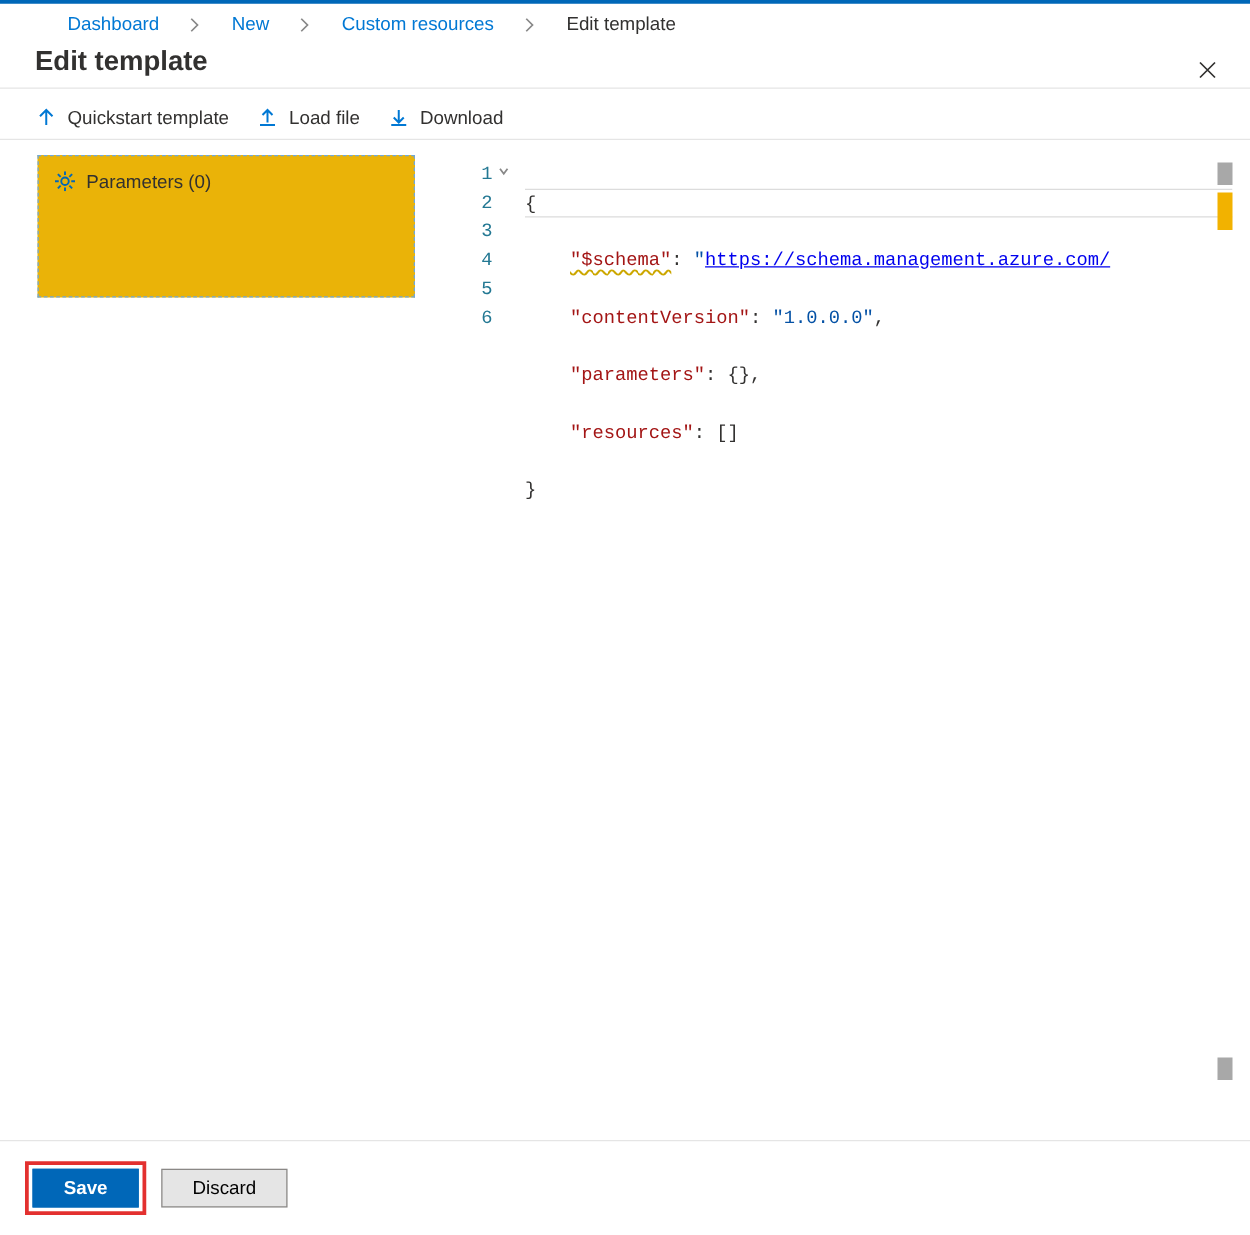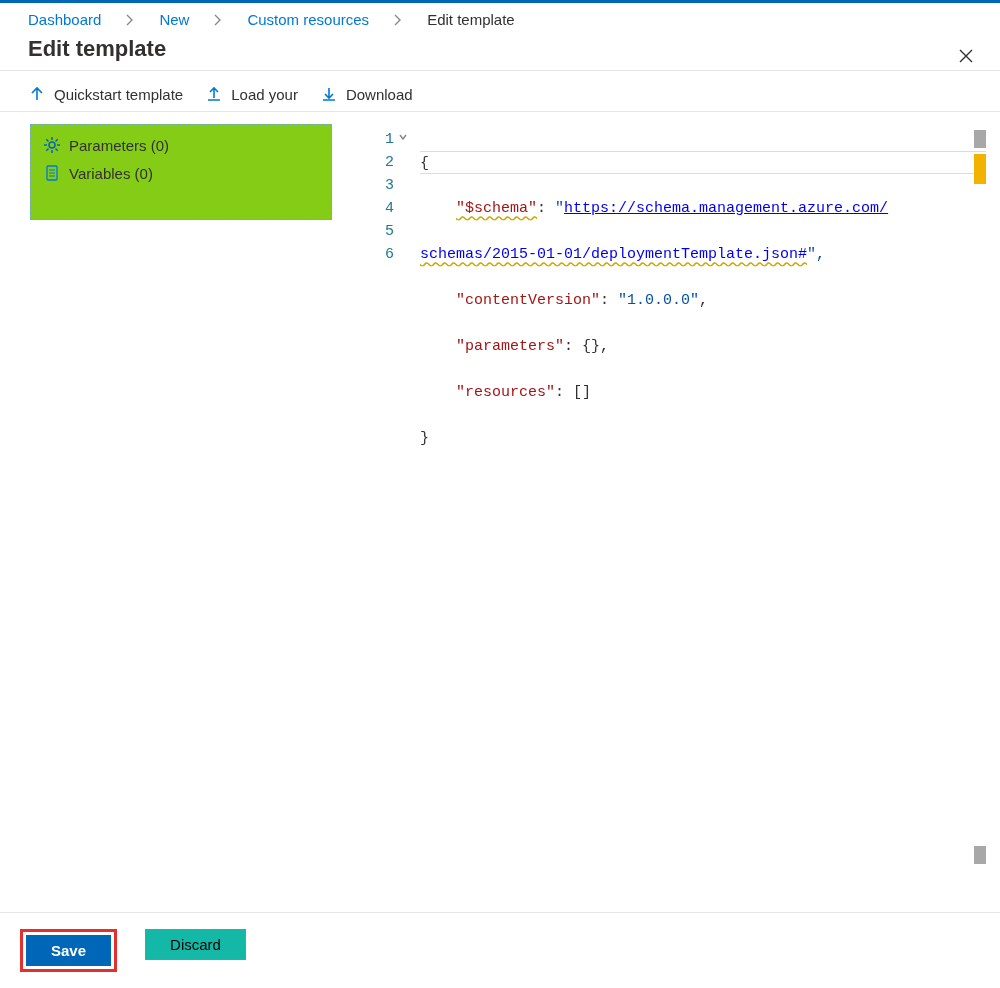--- a/index.html
+++ b/index.html
@@ -17,62 +17,62 @@
   }
   * { box-sizing:border-box; }
   body {
     margin:0; padding:0; width:1000px; height:988px;
     font-family:var(--sans); font-size:14px; color:var(--text-dark);
     background:var(--bg); position:relative; overflow:hidden;
   }
   .topbar { height:3px; background:var(--azure-blue); }
 
   
-  .breadcrumb { display:flex; align-items:center; gap:21px; padding:8px 28px 8px 28px; font-size:15px;}
+  .breadcrumb { display:flex; align-items:center; gap:21px; padding:8px 28px 8px 28px; font-size:15px;margin-left:26px;}
   .breadcrumb .bc-item { color:var(--link-blue); text-decoration:none; cursor:pointer;}
   .breadcrumb .bc-item.current { color:var(--text-dark); cursor:default;}
   .breadcrumb .chev { width:16px; height:16px; display:inline-flex; align-items:center; justify-content:center;}
 
   
   .header { padding:0 28px 6px 28px; border-bottom:1px solid #e5e5e5; position:relative;}
   .header h1 { font-size:22px; font-weight:600; margin:0 0 2px 0;}
   .header .subtitle { font-size:13px; color:var(--text-gray); }
   .close-btn { position:absolute; right:20px; top:6px; width:28px; height:28px; display:flex; align-items:center; justify-content:center; cursor:pointer;}
 
   
   .toolbar { display:flex; align-items:center; gap:22px; padding:14px 28px 8px 28px; border-bottom:1px solid #e5e5e5;}
   .tool-item { display:flex; align-items:center; gap:8px; color:var(--text-dark); cursor:pointer; font-size:15px;}
   .tool-item .icn { width:18px; height:18px; display:flex; align-items:center; justify-content:center;}
 
   
   .main { display:flex; gap:16px; padding:12px 14px 0 30px; height:746px;}
-  .sidebar { width:302px; border:1px dashed #6fa8dc; padding:6px 0; height:96px; background:#84cc16;}
+  .sidebar { width:302px; border:1px dashed #6fa8dc; padding:6px 0; height:114px; background:#eab308;}
   .tree-item { display:flex; align-items:center; gap:8px; padding:5px 12px; cursor:pointer; font-size:15px;}
   .tree-item .icn { width:18px; height:18px; display:flex; align-items:center; justify-content:center;}
   .editor-wrap { flex:1; display:flex; border:0; height:740px; position:relative;}
   .gutter { width:52px; text-align:right; padding:4px 6px 0 0; font-family:var(--mono); font-size:15px; color:#237893; line-height:23px; user-select:none;}
   .gutter .ln { height:23px; position:relative;}
   .fold { position:absolute; right:-14px; top:4px; width:10px; height:10px;}
   .code { flex:1; font-family:var(--mono); font-size:15px; line-height:23px; padding:4px 0 0 20px; white-space:pre; overflow:hidden;}
   .code .line { height:23px; position:relative;}
   .cursor-line { border:1px solid #dcdcdc; border-left:none; border-right:none;}
   .k { color:var(--code-key);}  
   .s { color:var(--code-str);}  
   .lnk { color:var(--code-link); text-decoration:underline; text-decoration-style:solid;}
   .wavy { text-decoration:underline wavy #cca700; text-underline-offset:3px;}
 
   .minimap-track { position:absolute; right:0; top:0; width:14px; height:100%;}
   .minimap-mark1 { position:absolute; right:0; top:6px; width:12px; height:18px; background:#a8a8a8;}
   .minimap-mark2 { position:absolute; right:0; top:30px; width:12px; height:30px; background:#f2b200;}
   .minimap-mark3 { position:absolute; right:0; bottom:0; width:12px; height:18px; background:#a8a8a8;}
 
   
-  .footer { position:absolute; left:0; right:0; bottom:0; padding:16px 20px; border-top:1px solid #e5e5e5; display:flex; gap:28px; align-items:flex-start;}
+  .footer { position:absolute; left:0; right:0; bottom:0; padding:16px 20px; border-top:1px solid #e5e5e5; display:flex; gap:12px; align-items:center;}
   .hl-box { border:3px solid #e3302f; padding:3px; display:inline-block;}
-  .btn { font-family:var(--sans); font-size:15px; padding:6px 24px; border:1px solid #8a8886; background:#14b8a6; cursor:pointer;}
+  .btn { font-family:var(--sans); font-size:15px; padding:6px 24px; border:1px solid #8a8886; background:#e5e5e5; cursor:pointer;}
   .btn.primary { background:var(--azure-blue); color:#fff; border-color:var(--azure-blue); font-weight:600;}
 
   svg { display:block; }
 </style>
 </head>
 <body>
 
 <div class="topbar"></div>
 
 <nav class="breadcrumb">
@@ -116,21 +116,21 @@
         </svg>
     </span>
     <span>Quickstart template</span>
   </div>
   <div class="tool-item">
     <span class="icn">
       <svg width="16" height="16" viewBox="0 0 16 16">
           <path d="M8 12 V2 M4 6 L8 2 L12 6 M2 14 H14" stroke="#0078d4" stroke-width="1.6" fill="none"></path>
         </svg>
     </span>
-    <span>Load your</span>
+    <span>Load file</span>
   </div>
   <div class="tool-item">
     <span class="icn">
       <svg width="16" height="16" viewBox="0 0 16 16">
           <path d="M8 2 V12 M4 8 L8 12 L12 8 M2 14 H14" stroke="#0078d4" stroke-width="1.6" fill="none"></path>
         </svg>
     </span>
     <span>Download</span>
   </div>
 </div>
@@ -148,52 +148,40 @@
               <line x1="13" y1="8" x2="16" y2="8"></line>
               <line x1="2.3" y1="2.3" x2="4.5" y2="4.5"></line>
               <line x1="11.5" y1="11.5" x2="13.7" y2="13.7"></line>
               <line x1="2.3" y1="13.7" x2="4.5" y2="11.5"></line>
               <line x1="11.5" y1="4.5" x2="13.7" y2="2.3"></line>
             </g>
           </svg>
       </span>
       <span>Parameters (0)</span>
     </div>
-    <div class="tree-item">
-      <span class="icn">
-        <svg width="16" height="16" viewBox="0 0 16 16">
-            <rect x="3" y="1" width="10" height="14" rx="1" fill="none" stroke="#0078d4" stroke-width="1.3"></rect>
-            <line x1="5" y1="5" x2="11" y2="5" stroke="#0078d4"></line>
-            <line x1="5" y1="8" x2="11" y2="8" stroke="#0078d4"></line>
-            <line x1="5" y1="11" x2="11" y2="11" stroke="#0078d4"></line>
-          </svg>
-      </span>
-      <span>Variables (0)</span>
-    </div>
   </div>
 
   <div class="editor-wrap">
     <div class="gutter">
       <div class="ln"><span>1</span>
         <span class="fold">
           <svg width="10" height="10" viewBox="0 0 10 10">
               <path d="M2 3 L5 7 L8 3" stroke="#888" stroke-width="1.4" fill="none"></path>
             </svg>
         </span>
       </div>
       <div class="ln"><span>2</span></div>
       <div class="ln"><span>3</span></div>
       <div class="ln"><span>4</span></div>
       <div class="ln"><span>5</span></div>
       <div class="ln"><span>6</span></div>
     </div>
     <div class="code">
 <div class="line cursor-line"><span>{</span></div>
 <div class="line"><span>    </span><span class="k wavy">"$schema"</span><span>: </span><span class="s">"</span><span class="s lnk">https://schema.management.azure.com/</span></div>
-<div class="line"><span class="s lnk wavy">schemas/2015-01-01/deploymentTemplate.json#</span><span class="s">",</span></div>
 <div class="line"><span>    </span><span class="k">"contentVersion"</span><span>: </span><span class="s">"1.0.0.0"</span><span>,</span></div>
 <div class="line"><span>    </span><span class="k">"parameters"</span><span>: {},</span></div>
 <div class="line"><span>    </span><span class="k">"resources"</span><span>: []</span></div>
 <div class="line"><span>}</span></div>
     </div>
     <div class="minimap-track">
       <div class="minimap-mark1"></div>
       <div class="minimap-mark2"></div>
       <div class="minimap-mark3"></div>
     </div>

